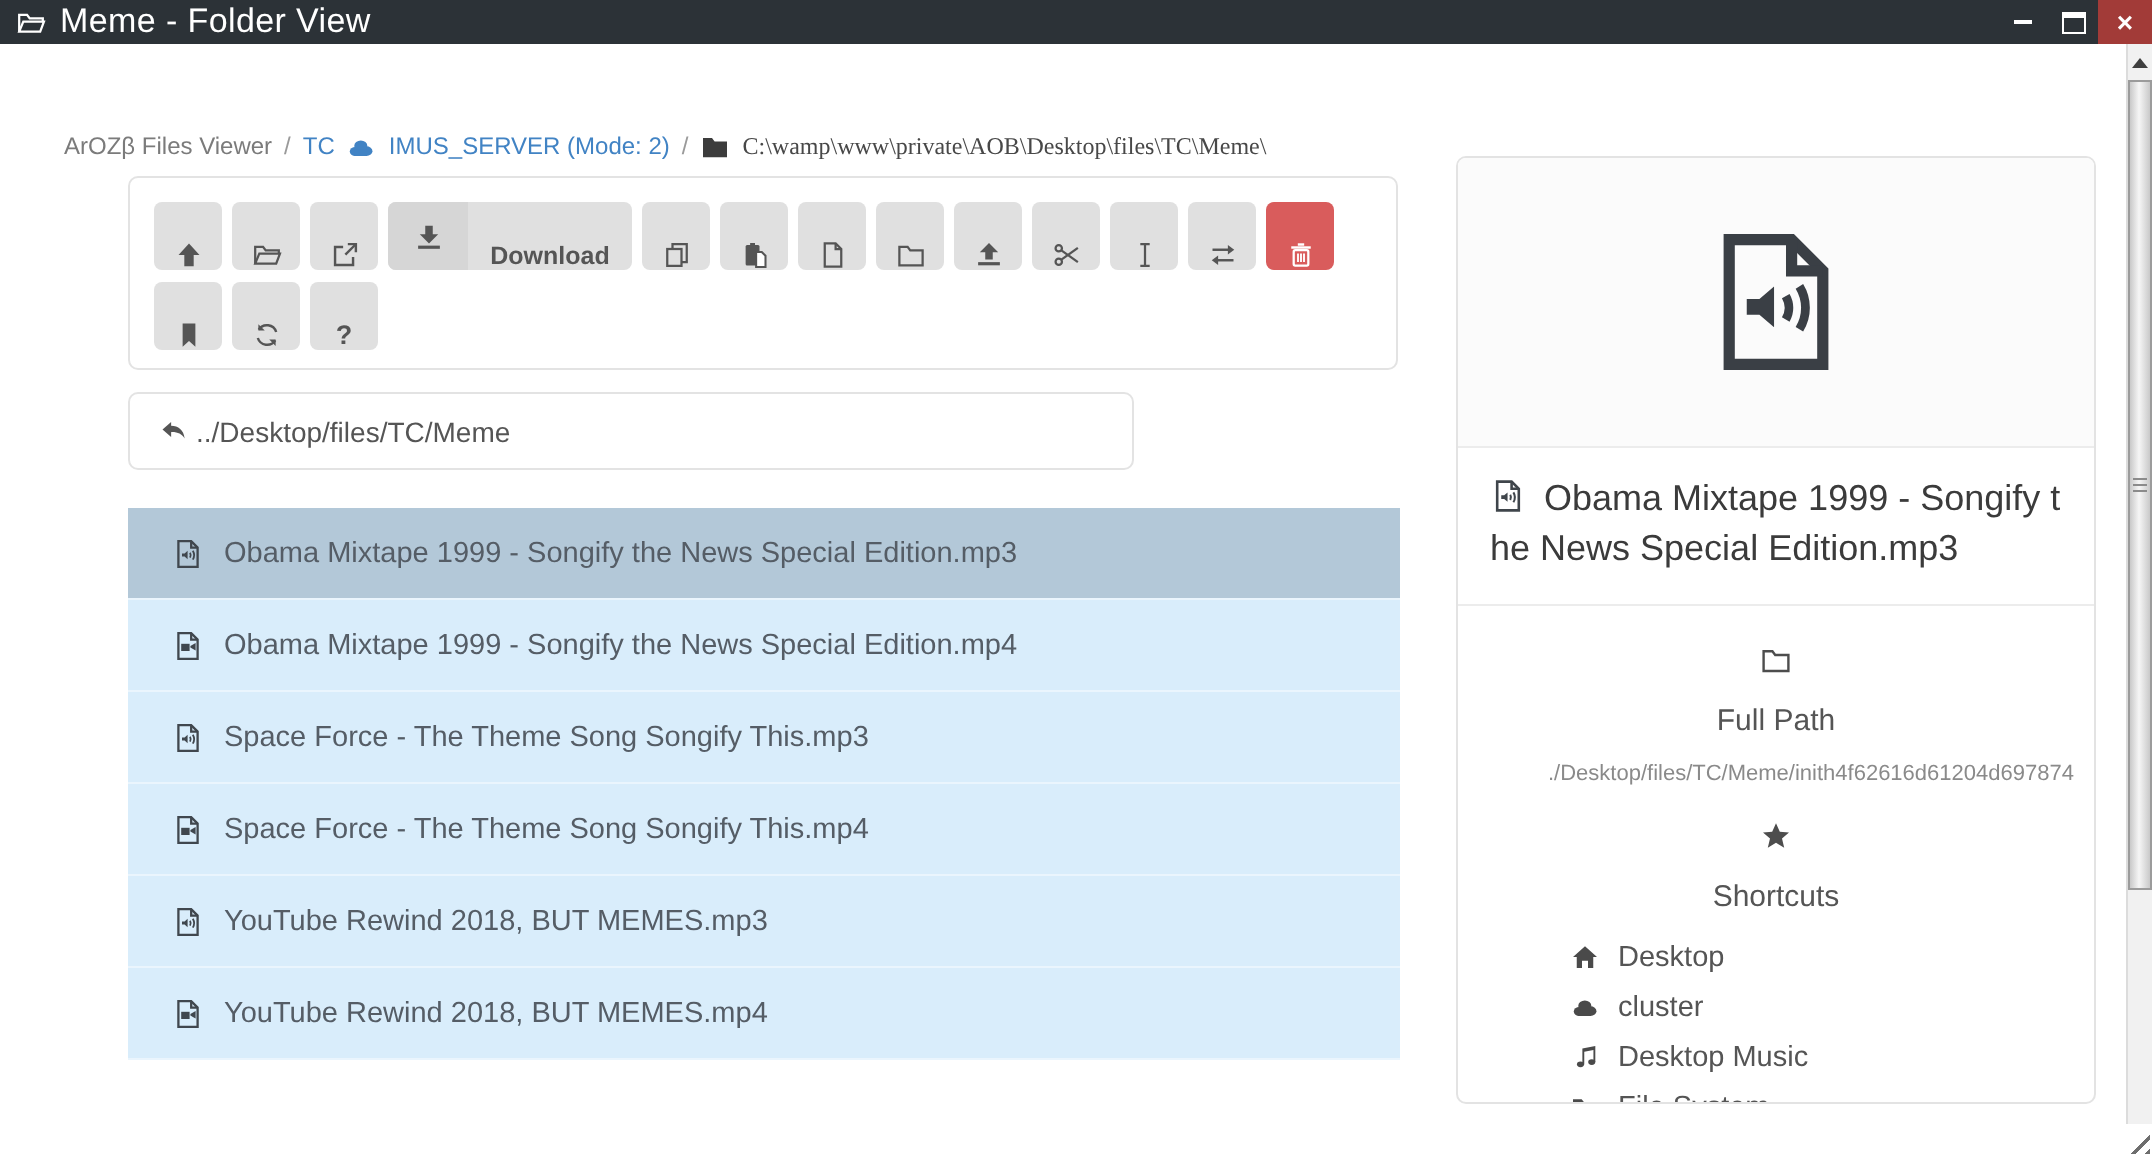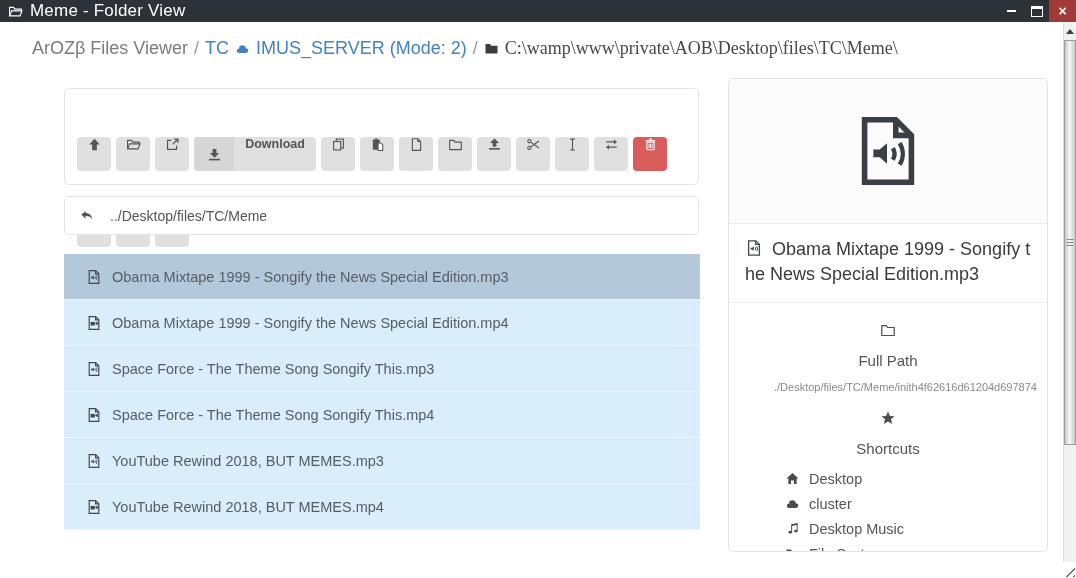--- a/index.html
+++ b/index.html
@@ -12,46 +12,46 @@
             display:flex;align-items:center;color:#fff;z-index:30;}
   .tb-ficon{width:15px;height:15px;color:#fff;margin:0 7px 0 8px;}
   .tb-title{font-size:17px;letter-spacing:.2px;}
   .tb-spacer{flex:1;}
   .tb-btn{width:25px;height:22px;display:flex;align-items:center;justify-content:center;cursor:default;}
   .tb-min-glyph{width:9px;height:2px;background:#fff;}
   .tb-max-glyph{width:10px;height:7px;border:1px solid #fff;border-top-width:3px;}
   .tb-close{background:#a23b38;width:27px;font-weight:bold;font-size:14px;line-height:1;}
 
   
-  .breadcrumb{position:absolute;left:32px;top:38px;height:20px;display:flex;align-items:center;
-              gap:6px;font-size:18px;white-space:nowrap;justify-content:flex-end;}
+  .breadcrumb{position:absolute;left:32px;top:63px;height:20px;display:flex;align-items:center;
+              gap:6px;font-size:12px;white-space:nowrap;justify-content:flex-end;}
   .bc-gray{color:#7b7b7b;}
   .bc-sep{color:#9a9a9a;}
   .bc-link{color:#4183c4;text-decoration:none;display:inline-flex;align-items:center;gap:6px;}
   .bc-cloud{width:15px;height:15px;color:#4183c4;}
   .bc-folder{width:15px;height:15px;color:#3c3c3c;}
   .bc-path{color:#484848;font-family:Liberation Serif, serif;}
 
   
   .card{background:#fff;border:1px solid #e3e3e3;border-radius:5px;}
   .toolbar{position:absolute;left:64px;top:88px;width:635px;height:97px;padding:12px 12px;box-sizing:border-box;}
   .btn-row{display:flex;gap:5px;margin-bottom:6px;}
   .btn{border:none;outline:none;height:34px;min-width:34px;background:#e0e0e0;border-radius:4px;
-       display:flex;align-items:flex-start;justify-content:center;color:#555;padding:0;cursor:pointer;margin-top:36px;}
+       display:flex;align-items:flex-end;justify-content:center;color:#555;padding:0;cursor:pointer;}
   .bico{width:15px;height:15px;}
   .btn.labeled{width:122px;justify-content:flex-start;}
   .btn .seg{width:40px;align-self:stretch;display:flex;align-items:center;justify-content:center;
             background:#d6d6d6;border-radius:4px 0 0 4px;}
   .btn .lbl{flex:1;text-align:center;font-size:12.5px;font-weight:bold;color:#555;}
   .btn .qlbl{font-size:13.5px;font-weight:bold;color:#555;}
   .btn.danger{background:#d95c5c;color:#fff;}
 
   
-  .pathbar{position:absolute;left:64px;top:196px;width:635px;height:39px;box-sizing:border-box;
-           display:flex;align-items:center;gap:16px;padding-left:14px;}
+  .pathbar{position:absolute;left:64px;top:196px;width:503px;height:39px;box-sizing:border-box;
+           display:flex;align-items:center;gap:4px;padding-left:14px;}
   .pb-icon{width:15px;height:15px;color:#555;}
   .pb-text{font-size:14px;color:#555;}
 
   
   .file-list{position:absolute;left:64px;top:254px;width:636px;}
   .file-row{height:45px;background:#d9edfb;display:flex;align-items:center;gap:10px;
             padding-left:22px;border-bottom:1px solid #eaf5fd;cursor:pointer;}
   .file-row.selected{background:#b3c8d8;}
   .fico{width:16px;height:16px;color:#40474e;flex:0 0 auto;}
   .fname{font-size:14.5px;color:#555d66;}

